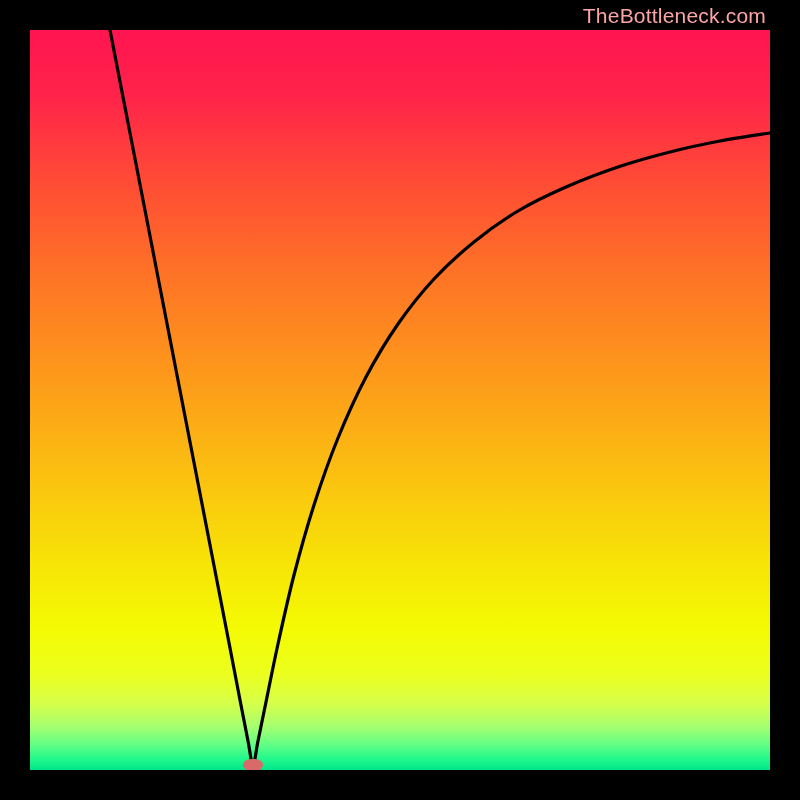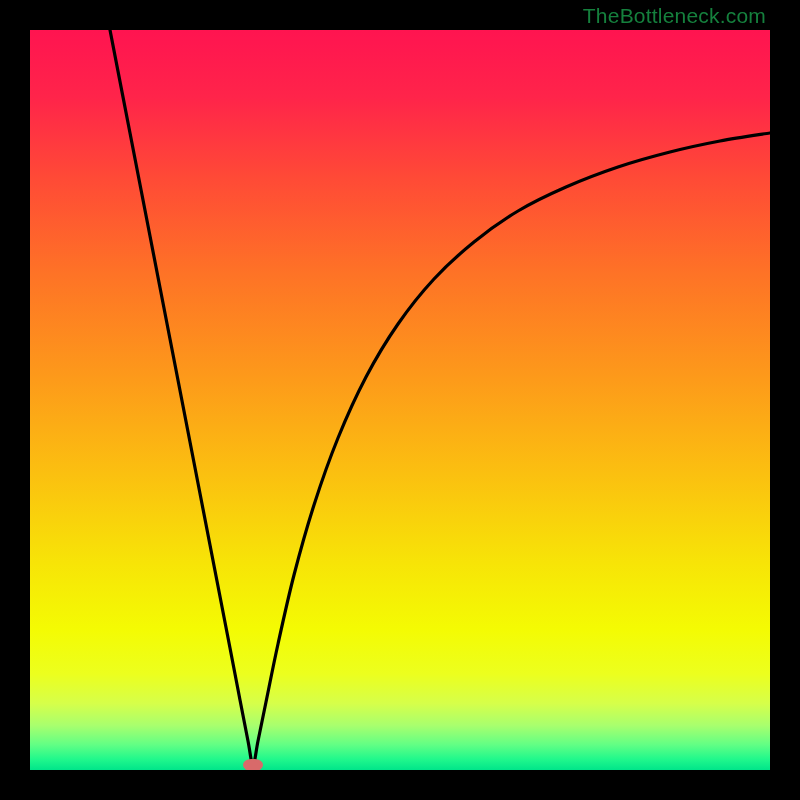--- a/index.html
+++ b/index.html
@@ -20,21 +20,21 @@
     overflow: hidden;
   }
   .gradient-bg {
     position: absolute;
     left: 0; top: 0; right: 0; bottom: 0;
   }
   .watermark {
     position: absolute;
     top: 4px;
     right: 34px;
-    color: #15803d;
+    color: #fca5a5;
     font-size: 21px;
     font-weight: 500;
     letter-spacing: 0.2px;
     font-family: Arial, Helvetica, sans-serif;
   }
   .marker {
     position: absolute;
     width: 20px;
     height: 12px;
     border-radius: 8px / 6px;

